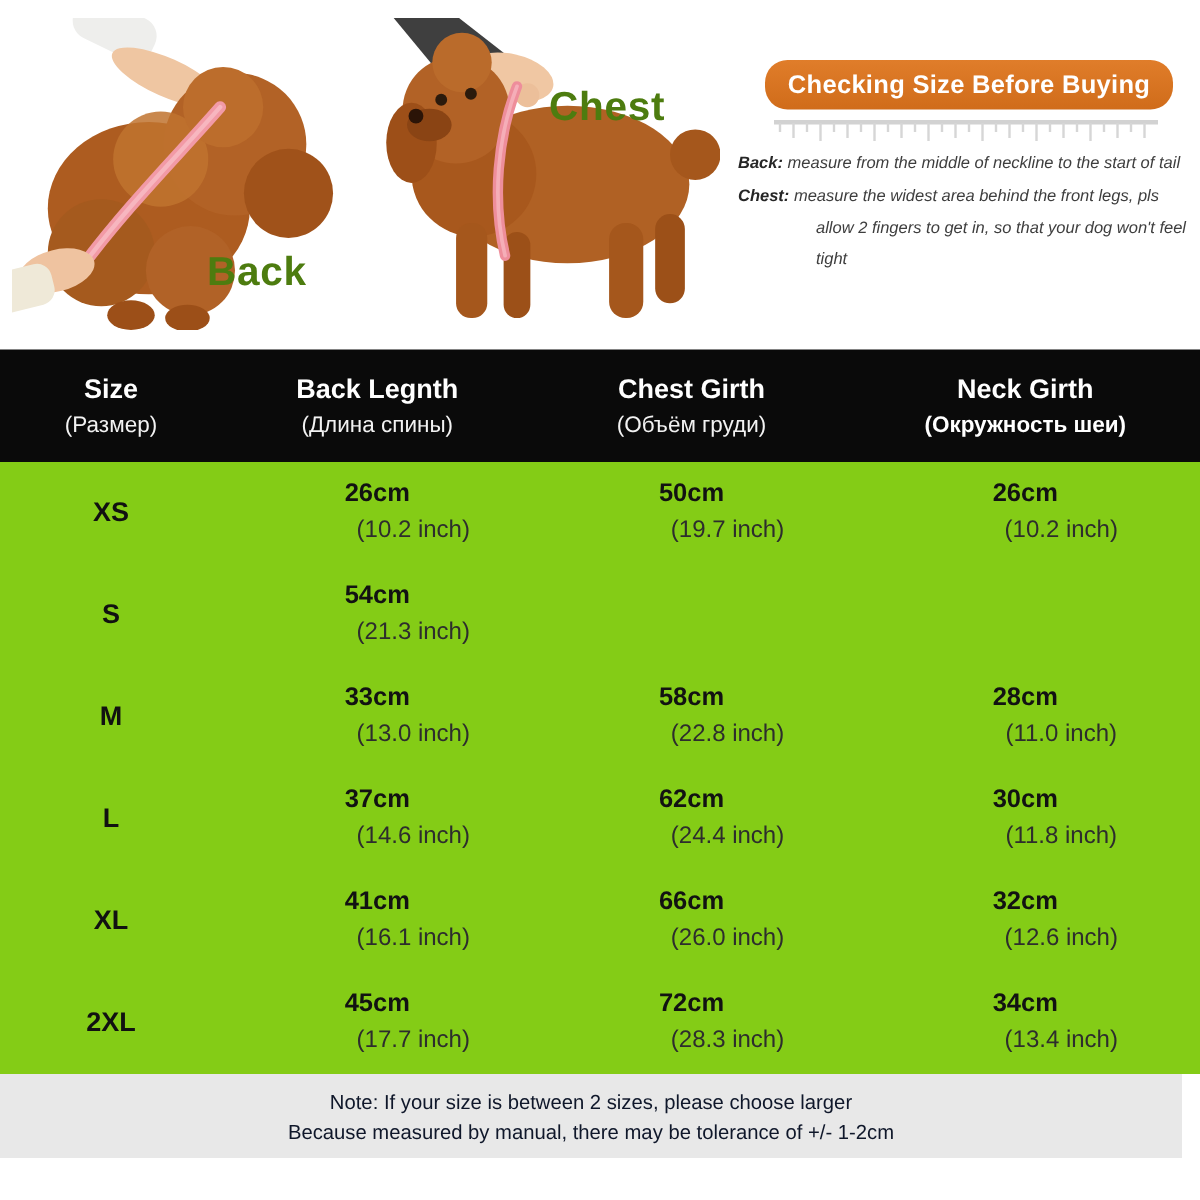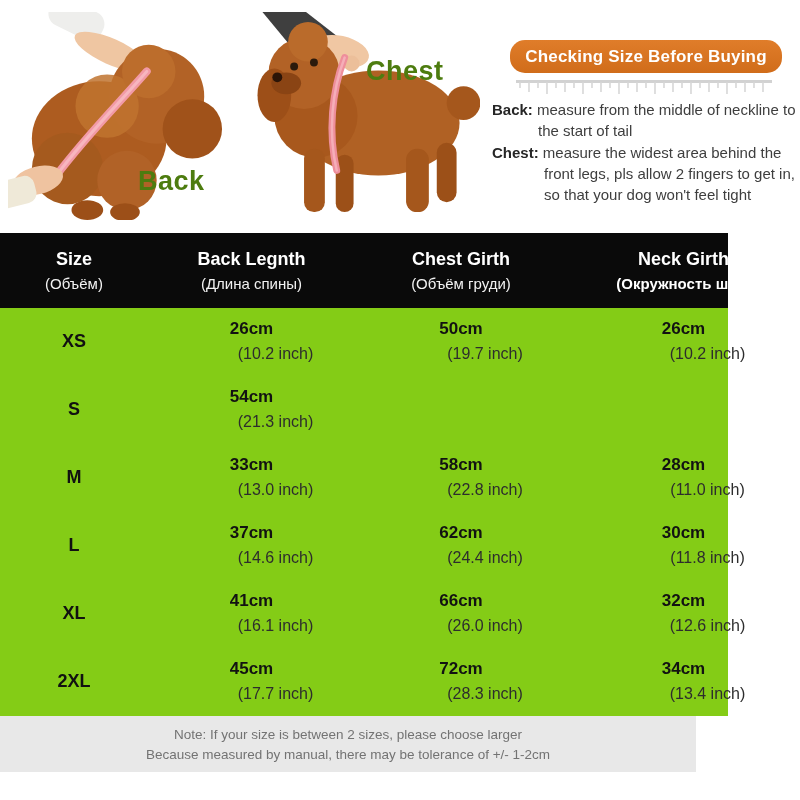--- a/index.html
+++ b/index.html
@@ -16,46 +16,46 @@
   .label-back  { left:138px; top:166px; }
   .label-chest { left:366px; top:56px; }
 
   .badge { position:absolute; left:510px; top:40px; width:272px; height:33px;
            background:linear-gradient(#e07d2a,#d06c1a); border-radius:15px;
            display:flex; align-items:center; justify-content:center;
            color:#fff; font-weight:bold; font-size:17px; letter-spacing:0.2px; }
   .ruler { position:absolute; left:514px; top:79px; width:264px; height:20px; opacity:.75; }
 
   .instructions { position:absolute; left:492px; top:99px; width:306px;
-                  font-size:15px; line-height:21px; color:#3e3e3e; }
+                  font-size:11px; line-height:21px; color:#3e3e3e;font-style:italic; }
   .instructions p { margin:0; }
   .instructions p.back-tip  { padding-left:46px; text-indent:-46px; margin-bottom:1px; }
   .instructions p.chest-tip { padding-left:52px; text-indent:-52px; }
   .instructions .term { font-weight:bold; color:#262626; }
 
   
-  .size-table { position:absolute; left:0; top:233px; width:728px; }
+  .size-table { position:absolute; left:0; top:233px; width:800px; }
   .thead { display:grid; grid-template-columns:148px 207px 212px 233px;
            background:#0a0a0a; height:75px; }
   .th { display:flex; flex-direction:column; align-items:center; justify-content:center; gap:5px; }
   .th .en { color:#fff; font-weight:bold; font-size:18px; }
   .th .ru { color:#f2f2f2; font-weight:normal; font-size:15px; }
   .th .ru.bold-ru { font-weight:bold; color:#fff; }
 
   .tbody .tr { display:grid; grid-template-columns:148px 207px 212px 233px;
                height:68px; border-bottom:2px solid #84cc16; background:#84cc16; }
   .td { display:flex; flex-direction:column; align-items:center; justify-content:center; }
   .size-td { font-weight:bold; font-size:18px; color:#111; }
   .metric-td .cm   { font-weight:bold; font-size:17px; color:#121212; margin-bottom:6px; }
   .metric-td .inch { font-size:16px; color:#2d2d2d;margin-left:48px; }
 
   
-  .note { position:absolute; left:0; top:716px; width:696px; height:56px; background:#e8e8e8;
+  .note { position:absolute; left:0; top:716px; width:788px; height:56px; background:#e8e8e8;
           display:flex; flex-direction:column; align-items:center; justify-content:center;
-          gap:5px; font-size:13.5px; color:#737373; }
+          gap:5px; font-size:13.5px; color:#0f172a; }
 </style>
 </head>
 <body>
 
 <div class="canvas">
 
   <div class="hero">
 
     <svg class="photo photo-back" viewBox="0 0 230 210">
       <rect x="40" y="-8" width="58" height="30" rx="13" fill="#eeeeec" transform="rotate(26 69 7)"></rect>
@@ -138,21 +138,21 @@
     <div class="instructions">
       <p class="back-tip"><span class="term">Back:</span><span> measure from the middle of neckline to the start of tail</span></p>
       <p class="chest-tip"><span class="term">Chest:</span><span> measure the widest area behind the front legs, pls allow 2 fingers to get in, so that your dog won't feel tight</span></p>
     </div>
   </div>
 
   <div class="size-table">
     <div class="thead">
       <div class="th">
         <div class="en">Size</div>
-        <div class="ru">(Объём)</div>
+        <div class="ru">(Размер)</div>
       </div>
       <div class="th">
         <div class="en">Back Legnth</div>
         <div class="ru">(Длина спины)</div>
       </div>
       <div class="th">
         <div class="en">Chest Girth</div>
         <div class="ru">(Объём груди)</div>
       </div>
       <div class="th">

